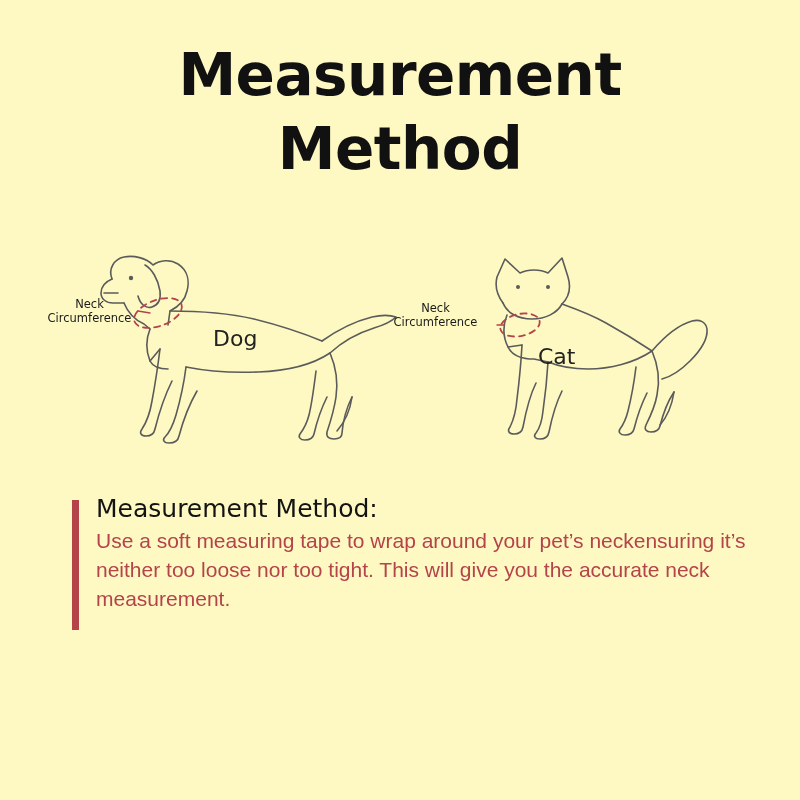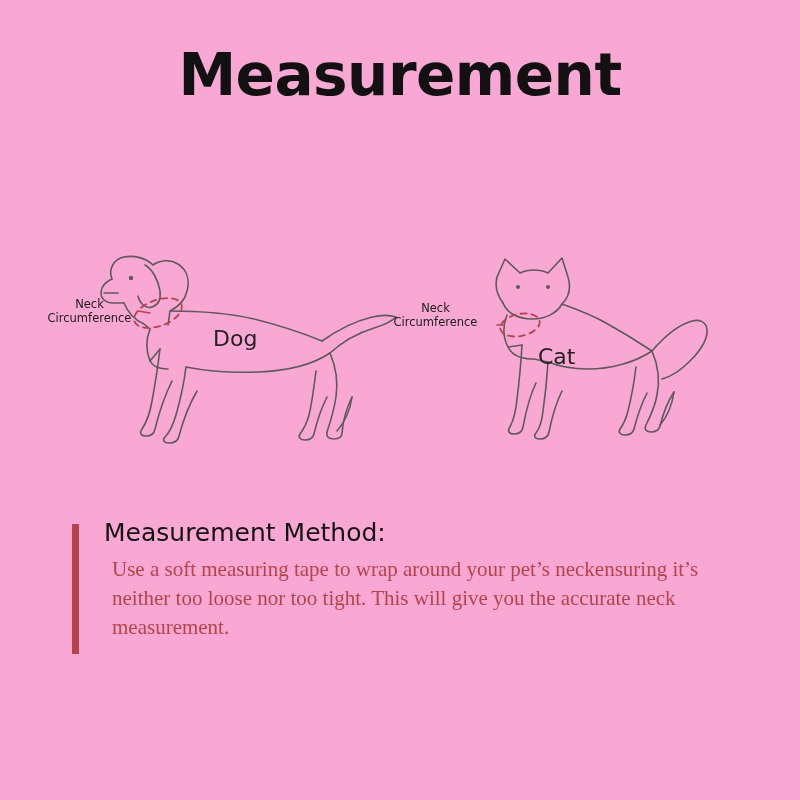--- a/index.html
+++ b/index.html
@@ -10,21 +10,21 @@
     width: 800px;
     height: 800px;
     background: #f7efe6;
     font-family: "DejaVu Sans", sans-serif;
     overflow: hidden;
   }
   .page {
     position: relative;
     width: 800px;
     height: 800px;
-    background: #f9a8d4;
+    background: #fef9c3;
   }
 
   
   .title {
     position: absolute;
     top: 38px;
     left: 0;
     width: 800px;
     text-align: center;
     font-size: 58px;
@@ -64,54 +64,55 @@
     color: #222222;
     font-family: "DejaVu Sans", sans-serif;
   }
   #dog-name { left: 213px; top: 101px; text-align: right; }
   #cat-name { left: 538px; top: 119px; }
 
   
   .note {
     position: absolute;
     left: 72px;
-    top: 518px;
+    top: 494px;
     width: 680px;
-    padding-left: 32px;
+    padding-left: 24px;
     box-sizing: border-box;
   }
   .note-bar {
     position: absolute;
     left: 0;
     top: 6px;
     width: 7px;
     height: 130px;
     background: #b4434a;
   }
   .note-heading {
     font-size: 25px;
     color: #131313;
     margin: 0 0 4px 0;
     font-family: "DejaVu Sans", sans-serif;
   }
   .note-body {
     font-size: 21px;
     line-height: 1.38;
     color: #b4434a;
-    margin: 8px;
-    font-family: Liberation Serif, serif;
+    margin: 0;
+    font-family: Liberation Sans, sans-serif;
   }
 </style>
 </head>
 <body>
 
 <div class="page">
 
   <div class="title">
     <div>Measurement</div>
+    <div>Method</div>
   </div>
 
   <div class="illustration">
 
     <svg width="800" height="260" viewBox="0 0 800 260" xmlns="http://www.w3.org/2000/svg">
       <g fill="none" stroke="#5b5b5b" stroke-width="1.6" stroke-linecap="round" stroke-linejoin="round">
 
         <g>
 
           <path d="M112,54 C108,44 114,34 124,32 C134,30 146,33 153,40

